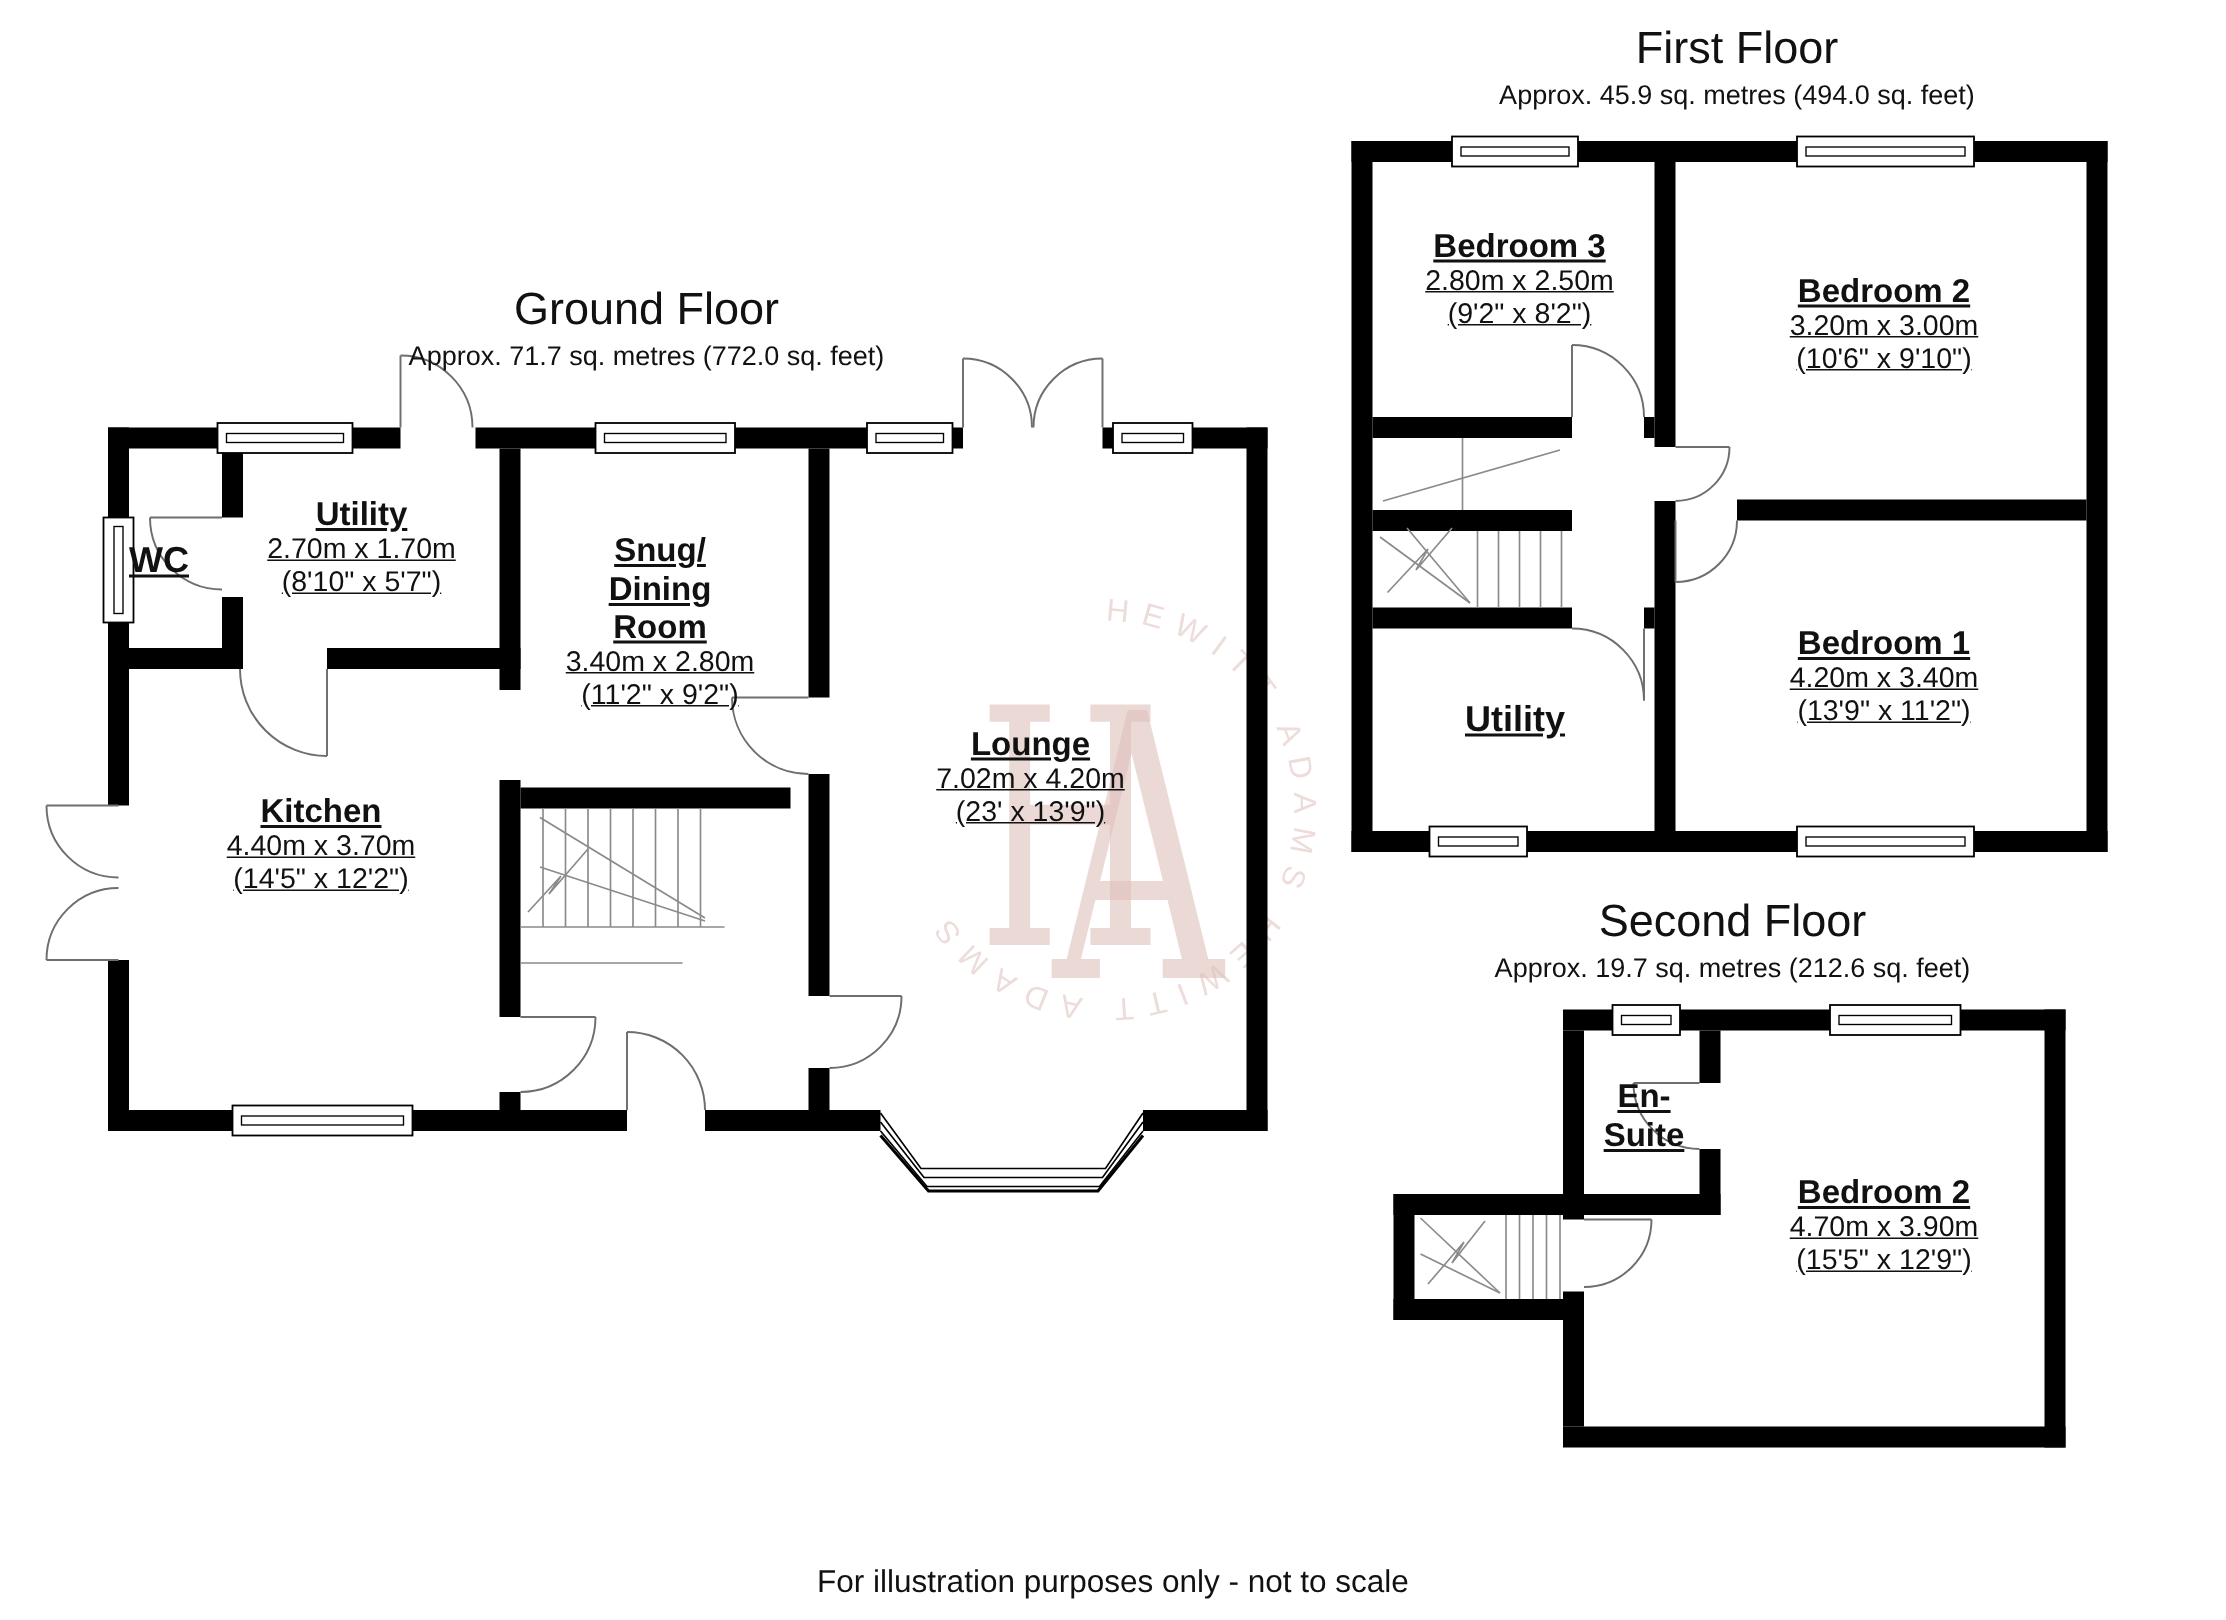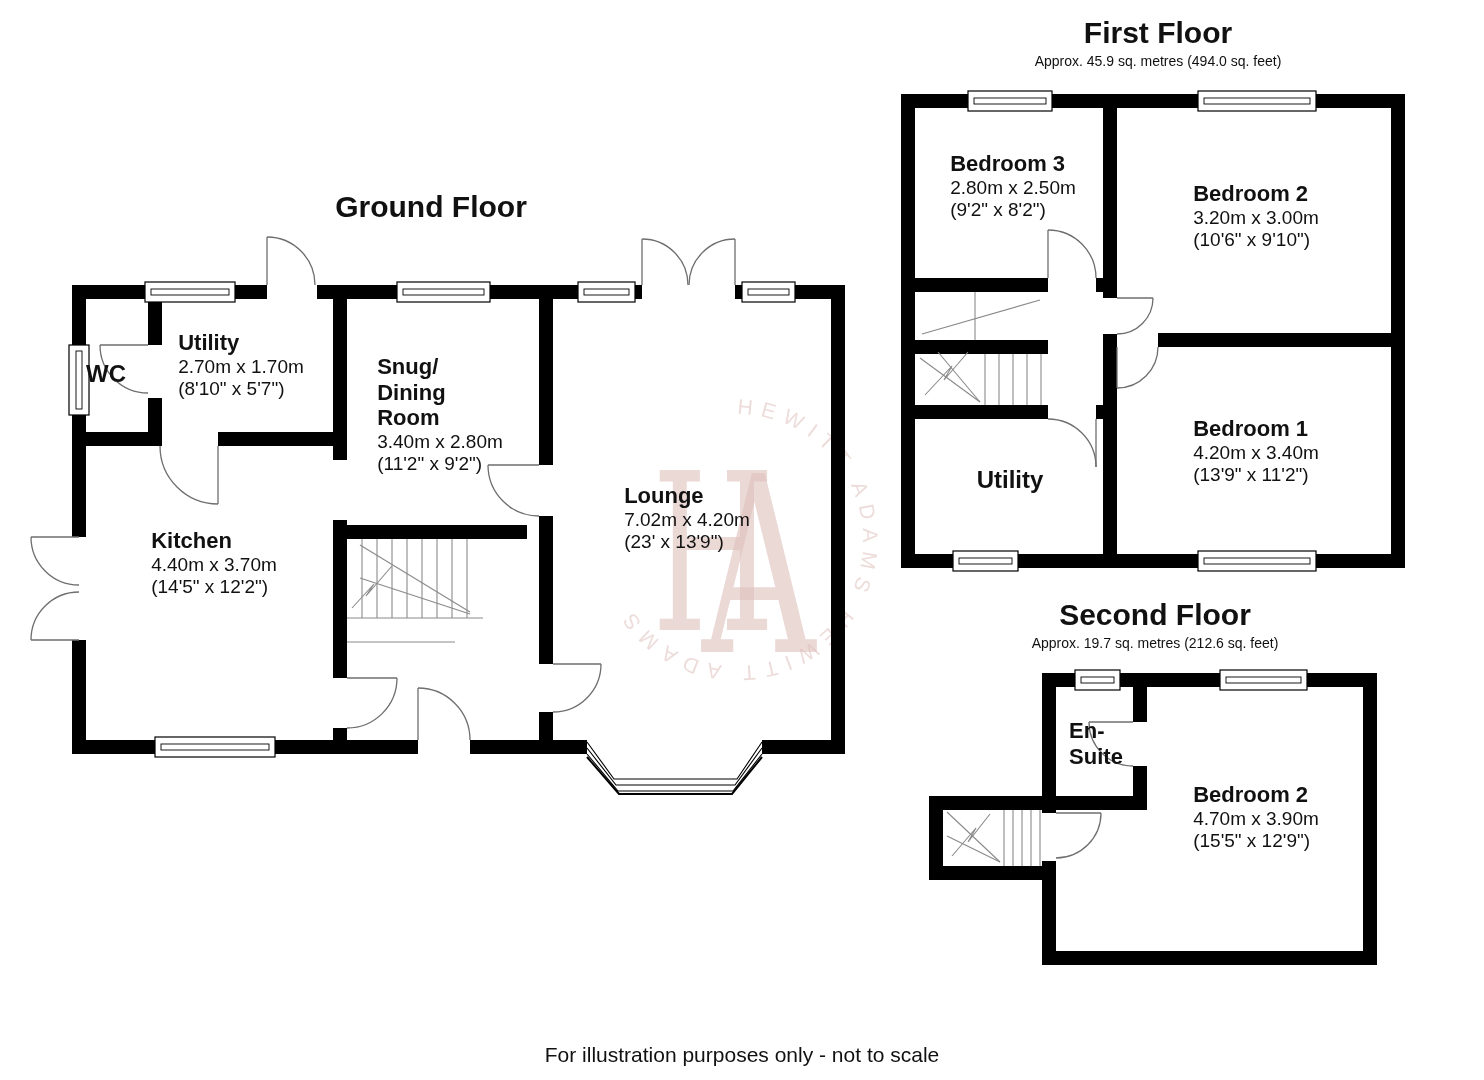--- a/index.html
+++ b/index.html
@@ -6,26 +6,26 @@
   #canvas{position:relative;width:1484px;height:1080px;background:#fff;overflow:hidden;
           font-family:"Liberation Sans",sans-serif;color:#111;}
   svg{position:absolute;left:0;top:0;}
   .wall{fill:#000;stroke:none;}
   .win{fill:#fff;stroke:#000;stroke-width:1.2;}
   .winline{fill:none;stroke:#000;stroke-width:0.9;}
   .door{fill:none;stroke:#6e6e6e;stroke-width:1.3;}
   .stair{fill:none;stroke:#8a8a8a;stroke-width:1.1;}
   .bayline{fill:none;stroke:#000;stroke-width:1.1;}
   .baybold{fill:none;stroke:#000;stroke-width:2;}
-  .lbl{position:absolute;transform:translateX(-50%);white-space:nowrap;z-index:3;line-height:1.16;}
+  .lbl{position:absolute;transform:translateX(-50%);text-align:center;white-space:nowrap;z-index:3;line-height:1.16;text-decoration:underline;}
   .rname{font-weight:bold;font-size:22px;}
   .rname-big{font-weight:bold;font-size:24px;}
   .rdim{font-size:19px;}
-  .ftitle{position:absolute;transform:translateX(-50%);font-size:30px;font-weight:bold;white-space:nowrap;z-index:3;}
-  .fsub{position:absolute;transform:translateX(-50%);font-size:14px;white-space:nowrap;z-index:3;}
+  .ftitle{position:absolute;transform:translateX(-50%);font-size:30px;font-weight:normal;white-space:nowrap;z-index:3;}
+  .fsub{position:absolute;transform:translateX(-50%);font-size:18px;white-space:nowrap;z-index:3;}
   .foot{position:absolute;transform:translateX(-50%);font-size:21px;white-space:nowrap;z-index:3;}
   .ring{font-family:"Liberation Sans",sans-serif;font-size:21px;letter-spacing:8px;}
   .mono{font-family:"DejaVu Serif",serif;}
 </style>
 </head>
 <body>
 
 <div id="canvas">
 
 <svg width="1484" height="1080" viewBox="0 0 1484 1080">
@@ -234,20 +234,21 @@
           <line class="stair" x1="1031" y1="810" x2="1031" y2="866"></line>
       <line class="stair" x1="1040" y1="810" x2="1040" y2="866"></line>
       <line class="stair" x1="1000" y1="862" x2="947" y2="812"></line>
       <line class="stair" x1="1000" y1="862" x2="947" y2="836"></line>
       <path class="stair" d="M952,856 L976,828 L968,842 L990,814"></path>
     </g>
   </g>
 </svg>
 
   <div class="ftitle" style="left:431px;top:190px">Ground Floor</div>
+  <div class="fsub" style="left:431px;top:227px">Approx. 71.7 sq. metres (772.0 sq. feet)</div>
 
   <div class="ftitle" style="left:1158px;top:16px">First Floor</div>
   <div class="fsub" style="left:1158px;top:53px">Approx. 45.9 sq. metres (494.0 sq. feet)</div>
 
   <div class="ftitle" style="left:1155px;top:598px">Second Floor</div>
   <div class="fsub" style="left:1155px;top:635px">Approx. 19.7 sq. metres (212.6 sq. feet)</div>
 
   <div class="lbl" style="left:106px;top:360px">
     <div class="rname-big">WC</div>
   </div>

